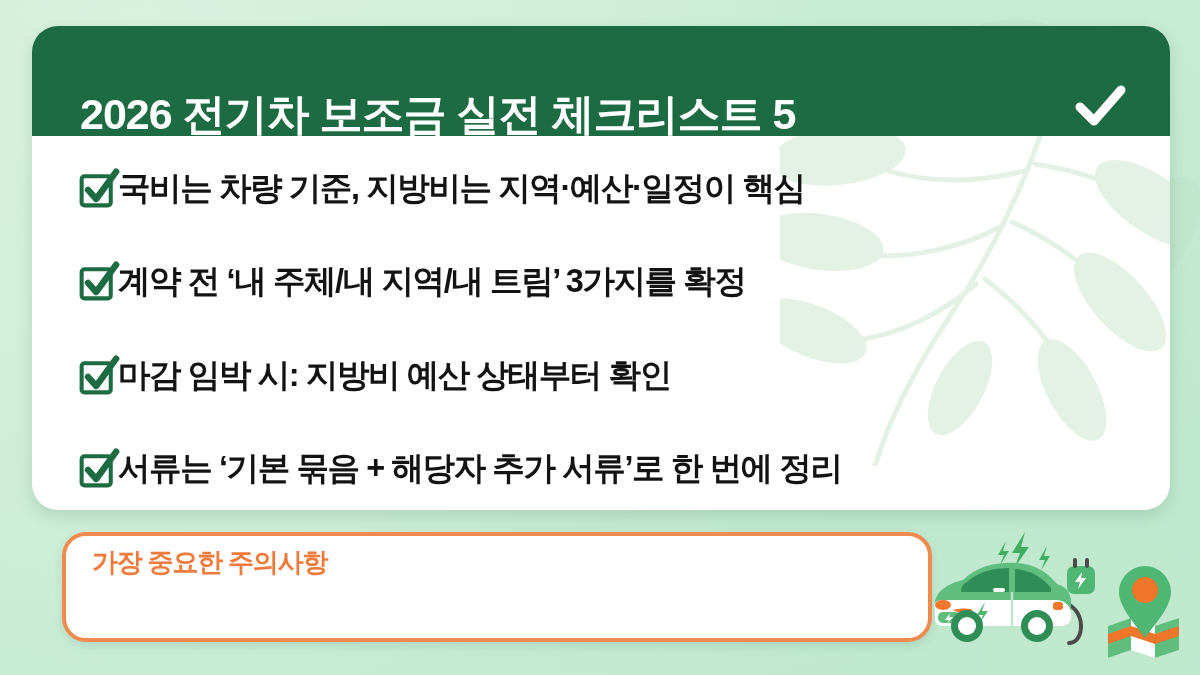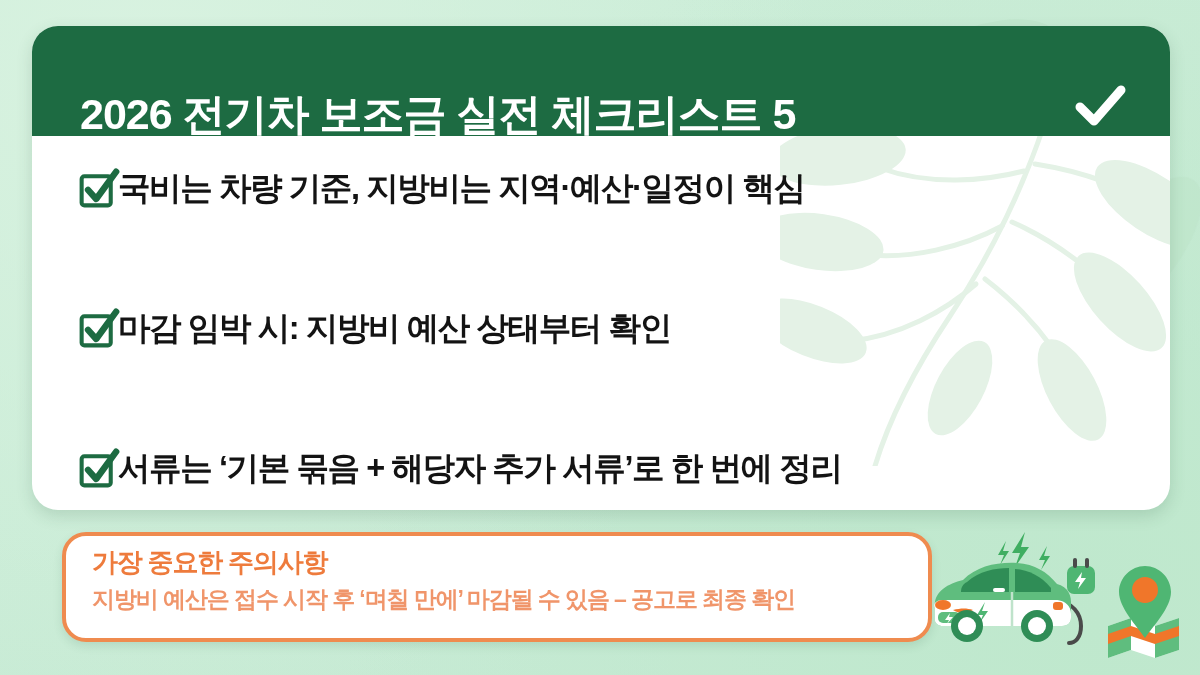--- a/index.html
+++ b/index.html
@@ -208,20 +208,27 @@
   <div class="list">
 
     <div class="list-item">
       <svg class="cb-icon" viewBox="0 0 44 44" aria-hidden="true">
         <rect x="4" y="8" width="32" height="32" rx="3" fill="none" stroke="#1d6b42" stroke-width="4.5"></rect>
         <path d="M11 23 L20 33 L42 3" stroke="#1d6b42" stroke-width="7" fill="none" stroke-linecap="round" stroke-linejoin="round"></path>
       </svg>
       <span class="item-text">국비는 차량 기준, 지방비는 지역·예산·일정이 핵심</span>
     </div>
 
+    <div class="list-item">
+      <svg class="cb-icon" viewBox="0 0 44 44" aria-hidden="true">
+        <rect x="4" y="8" width="32" height="32" rx="3" fill="none" stroke="#1d6b42" stroke-width="4.5"></rect>
+        <path d="M11 23 L20 33 L42 3" stroke="#1d6b42" stroke-width="7" fill="none" stroke-linecap="round" stroke-linejoin="round"></path>
+      </svg>
+      <span class="item-text">계약 전 ‘내 주체/내 지역/내 트림’ 3가지를 확정</span>
+    </div>
 
     <div class="list-item">
       <svg class="cb-icon" viewBox="0 0 44 44" aria-hidden="true">
         <rect x="4" y="8" width="32" height="32" rx="3" fill="none" stroke="#1d6b42" stroke-width="4.5"></rect>
         <path d="M11 23 L20 33 L42 3" stroke="#1d6b42" stroke-width="7" fill="none" stroke-linecap="round" stroke-linejoin="round"></path>
       </svg>
       <span class="item-text">마감 임박 시: 지방비 예산 상태부터 확인</span>
     </div>
 
     <div class="list-item">
@@ -231,21 +238,20 @@
       </svg>
       <span class="item-text">서류는 ‘기본 묶음 + 해당자 추가 서류’로 한 번에 정리</span>
     </div>
 
 
   </div>
 </div>
 
 <div class="notice">
   <div class="notice-title">가장 중요한 주의사항</div>
-  <div class="notice-body">지방비 예산은 접수 시작 후 ‘며칠 만에’ 마감될 수 있음 – 공고로 최종 확인</div>
 </div>
 
 <svg class="illustration" viewBox="0 0 290 150" aria-hidden="true">
 
   <g>
     <path d="M120 10 L107 31 L115 31 L110 45 L124 25 L116 25 Z" fill="#3fae61"></path>
     <path d="M101 19 L93 33 L99 33 L95 43 L104 29 L98 29 Z" fill="#3fae61"></path>
     <path d="M142 24 L134 38 L140 38 L136 48 L145 34 L139 34 Z" fill="#3fae61"></path>
   </g>
 

